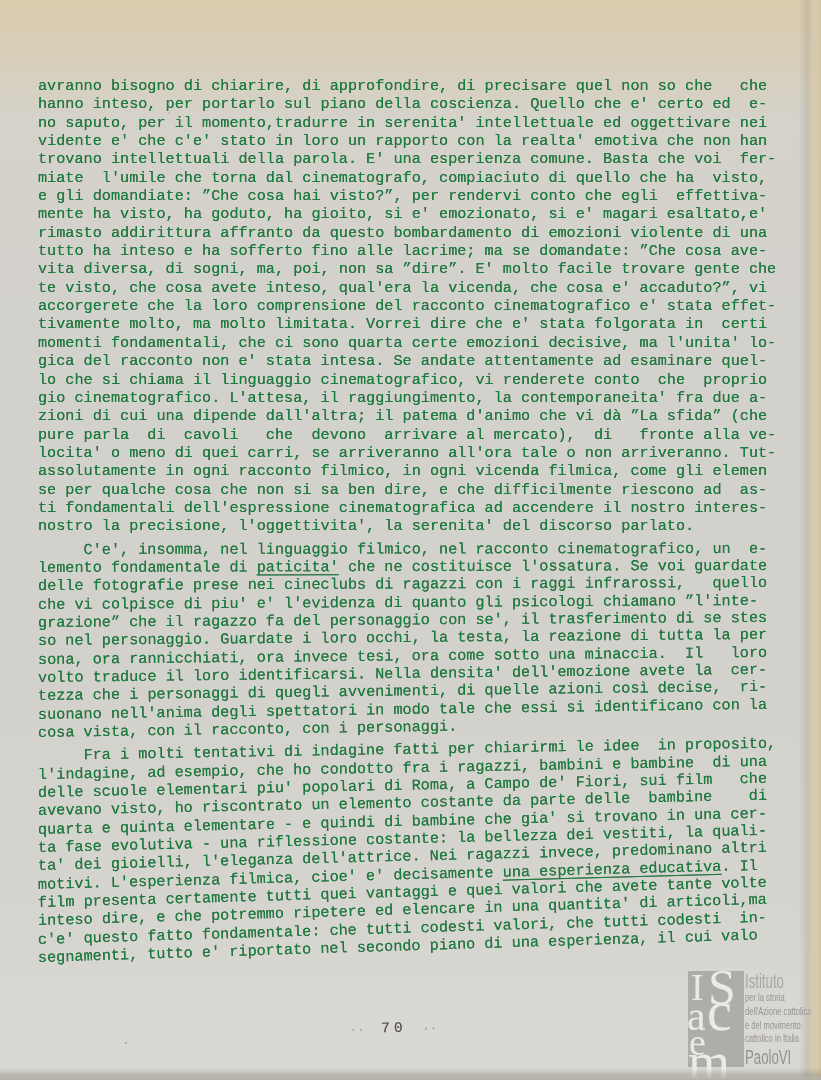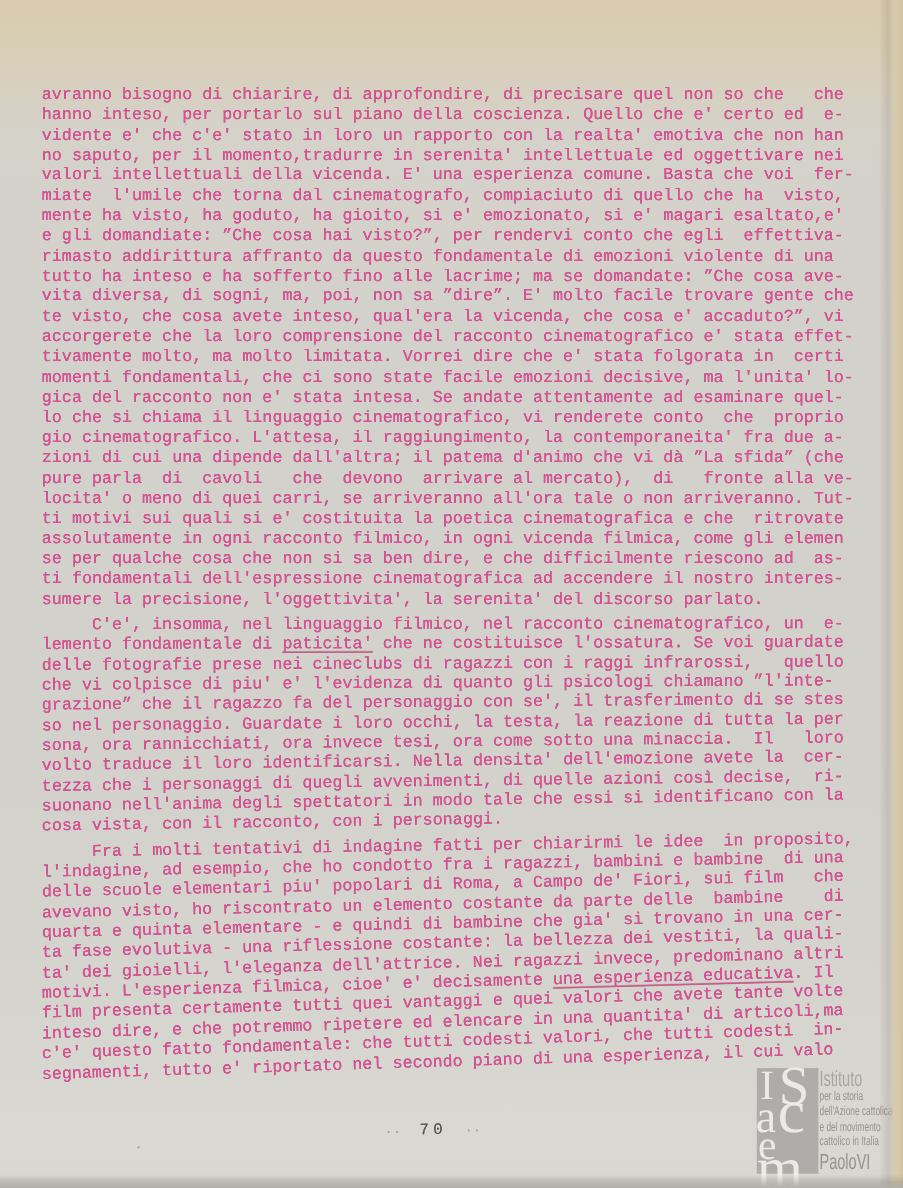--- a/index.html
+++ b/index.html
@@ -5,21 +5,21 @@
   html, body { margin:0; padding:0; }
   body {
     width:821px; height:1080px; overflow:hidden; position:relative;
     background: linear-gradient(180deg,
       #d9cbac 0%, #d8cfba 5%, #d5d2ca 11%, #d3d1cc 30%,
       #d3d1cc 62%, #d6d4cf 84%, #dad8d3 96%, #d8d6d1 100%);
     font-family:"Liberation Mono", monospace;
   }
   .doc {
     position:absolute; top:77px; left:38px; width:755px;
-    color:#ec4899; font-size:15.2px; line-height:18.35px;
+    color:#15803d; font-size:15.2px; line-height:18.35px;
     text-shadow:0 0 0.6px rgba(61,57,49,0.75);
   }
   .para + .para { margin-top:5px; }
   .tline { white-space:pre; height:18.35px; transform-origin:0 50%; }
   .u { text-decoration:underline; text-underline-offset:3px; text-decoration-thickness:1px; }
   .footer {
     position:absolute; top:1020px; left:350px; color:#55524b;
     font-size:14.5px; transform:rotate(-1.1deg); text-shadow:0 0 0.5px rgba(85,82,75,0.6);
   }
   .footer .mark { opacity:0.45; font-size:11px; letter-spacing:1px; vertical-align:2px; }
@@ -62,44 +62,43 @@
   .speck { position:absolute; border-radius:50%; background:rgba(80,76,66,0.4); }
 </style>
 </head>
 <body>
 
 <div class="doc">
   <div id="doc-body">
       <div class="para">
         <div class="tline">avranno bisogno di chiarire, di approfondire, di precisare quel non so che   che</div>
         <div class="tline">hanno inteso, per portarlo sul piano della coscienza. Quello che e' certo ed  e-</div>
+        <div class="tline">no saputo, per il momento,tradurre in serenita' intellettuale ed oggettivare nei</div>
         <div class="tline">vidente e' che c'e' stato in loro un rapporto con la realta' emotiva che non han</div>
-        <div class="tline">no saputo, per il momento,tradurre in serenita' intellettuale ed oggettivare nei</div>
-        <div class="tline">valori intellettuali della vicenda. E' una esperienza comune. Basta che voi  fer-</div>
+        <div class="tline">trovano intellettuali della parola. E' una esperienza comune. Basta che voi  fer-</div>
         <div class="tline">miate  l'umile che torna dal cinematografo, compiaciuto di quello che ha  visto,</div>
+        <div class="tline">e gli domandiate: ”Che cosa hai visto?”, per rendervi conto che egli  effettiva-</div>
         <div class="tline">mente ha visto, ha goduto, ha gioito, si e' emozionato, si e' magari esaltato,e'</div>
-        <div class="tline">e gli domandiate: ”Che cosa hai visto?”, per rendervi conto che egli  effettiva-</div>
-        <div class="tline">rimasto addirittura affranto da questo fondamentale di emozioni violente di una</div>
+        <div class="tline">rimasto addirittura affranto da questo bombardamento di emozioni violente di una</div>
         <div class="tline">tutto ha inteso e ha sofferto fino alle lacrime; ma se domandate: ”Che cosa ave-</div>
         <div class="tline">vita diversa, di sogni, ma, poi, non sa ”dire”. E' molto facile trovare gente che</div>
         <div class="tline">te visto, che cosa avete inteso, qual'era la vicenda, che cosa e' accaduto?”, vi</div>
         <div class="tline">accorgerete che la loro comprensione del racconto cinematografico e' stata effet-</div>
         <div class="tline">tivamente molto, ma molto limitata. Vorrei dire che e' stata folgorata in  certi</div>
-        <div class="tline">momenti fondamentali, che ci sono state facile emozioni decisive, ma l'unita' lo-</div>
+        <div class="tline">momenti fondamentali, che ci sono quarta certe emozioni decisive, ma l'unita' lo-</div>
         <div class="tline">gica del racconto non e' stata intesa. Se andate attentamente ad esaminare quel-</div>
         <div class="tline">lo che si chiama il linguaggio cinematografico, vi renderete conto  che  proprio</div>
         <div class="tline">gio cinematografico. L'attesa, il raggiungimento, la contemporaneita' fra due a-</div>
         <div class="tline">zioni di cui una dipende dall'altra; il patema d'animo che vi dà ”La sfida” (che</div>
         <div class="tline">pure parla  di  cavoli   che  devono  arrivare al mercato),  di   fronte alla ve-</div>
         <div class="tline">locita' o meno di quei carri, se arriveranno all'ora tale o non arriveranno. Tut-</div>
-        <div class="tline">ti motivi sui quali si e' costituita la poetica cinematografica e che  ritrovate</div>
         <div class="tline">assolutamente in ogni racconto filmico, in ogni vicenda filmica, come gli elemen</div>
         <div class="tline">se per qualche cosa che non si sa ben dire, e che difficilmente riescono ad  as-</div>
         <div class="tline">ti fondamentali dell'espressione cinematografica ad accendere il nostro interes-</div>
-        <div class="tline">sumere la precisione, l'oggettivita', la serenita' del discorso parlato.</div>
+        <div class="tline">nostro la precisione, l'oggettivita', la serenita' del discorso parlato.</div>
       </div>
       <div class="para">
         <div class="tline" style="transform: rotate(-0.08deg);">     C'e', insomma, nel linguaggio filmico, nel racconto cinematografico, un  e-</div>
         <div class="tline" style="transform: rotate(-0.16deg);"><span>lemento fondamentale di </span><span class="u">paticita'</span><span> che ne costituisce l'ossatura. Se voi guardate</span></div>
         <div class="tline" style="transform: rotate(-0.24deg);">delle fotografie prese nei cineclubs di ragazzi con i raggi infrarossi,   quello</div>
         <div class="tline" style="transform: rotate(-0.32deg);">che vi colpisce di piu' e' l'evidenza di quanto gli psicologi chiamano ”l'inte-</div>
         <div class="tline" style="transform: rotate(-0.4deg);">grazione” che il ragazzo fa del personaggio con se', il trasferimento di se stes</div>
         <div class="tline" style="transform: rotate(-0.48deg);">so nel personaggio. Guardate i loro occhi, la testa, la reazione di tutta la per</div>
         <div class="tline" style="transform: rotate(-0.56deg);">sona, ora rannicchiati, ora invece tesi, ora come sotto una minaccia.  Il   loro</div>
         <div class="tline" style="transform: rotate(-0.64deg);">volto traduce il loro identificarsi. Nella densita' dell'emozione avete la  cer-</div>

